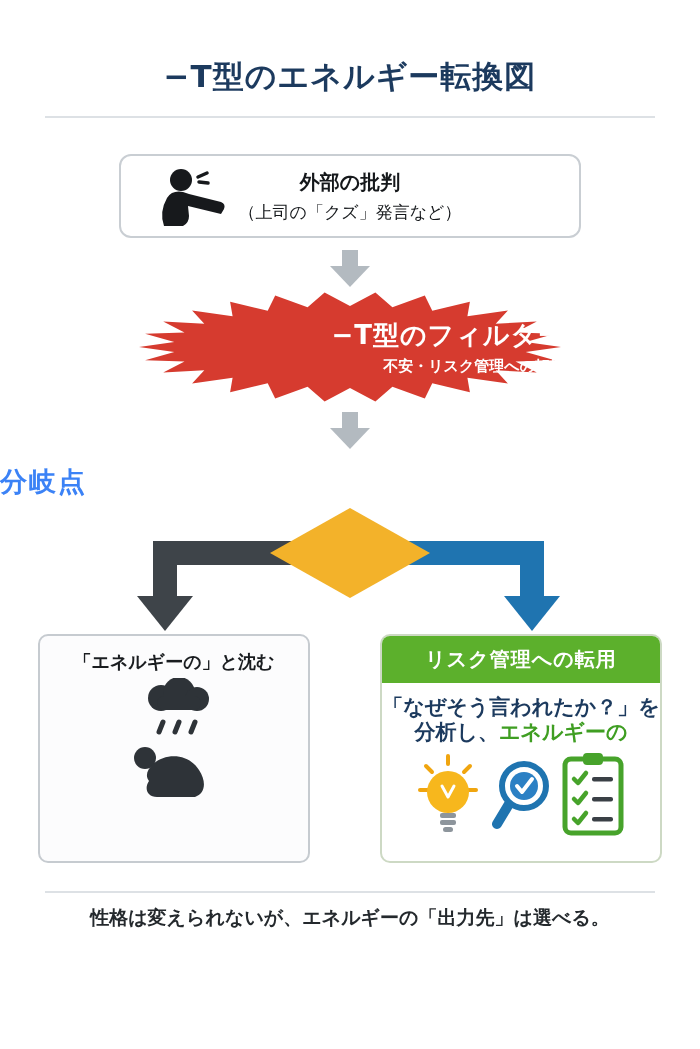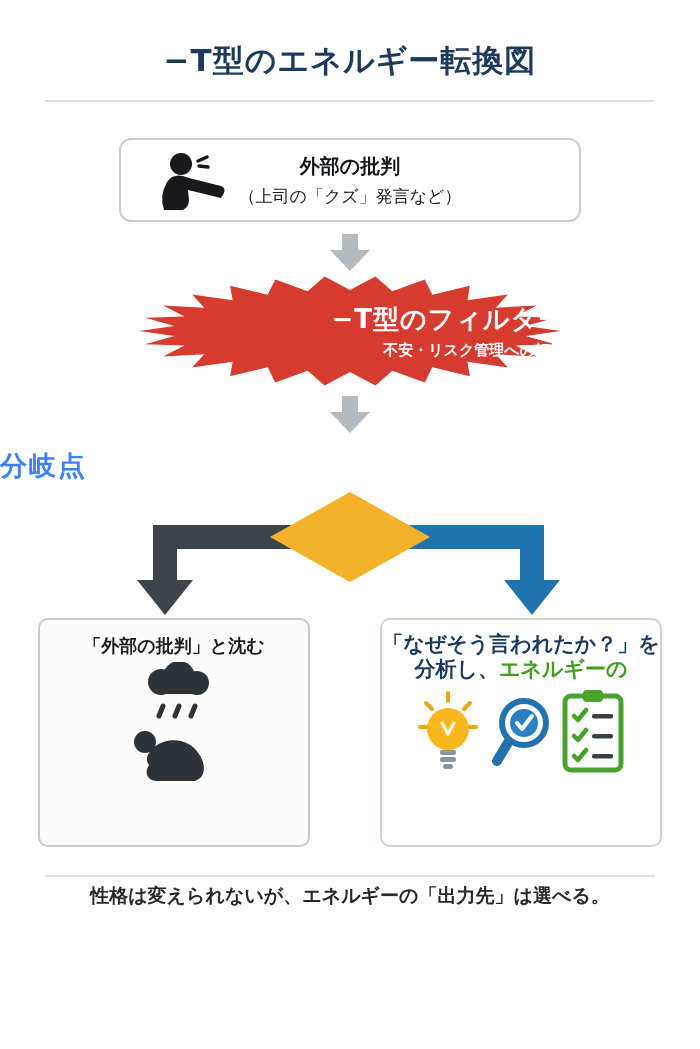--- a/index.html
+++ b/index.html
@@ -1,20 +1,20 @@
 <!DOCTYPE html>
 <html><head>
 <meta charset="utf-8">
 <style>
   * { margin:0; padding:0; box-sizing:border-box; }
   html,body { background:#ffffff; }
   body { font-family:"DejaVu Sans", sans-serif; }
   .page { position:relative; width:700px; height:1049px; background:#ffffff; overflow:hidden; margin:0 auto; }
 
-  .title { padding-top:40px; text-align:center; font-size:31px; font-weight:bold; color:#1c3a5e; letter-spacing:1px; }
+  .title { padding-top:56px; text-align:center; font-size:31px; font-weight:bold; color:#1c3a5e; letter-spacing:1px; }
   .divider { height:2px; background:#dde1e5; margin:18px 45px 0; }
 
   .crit-box { position:relative; width:462px; height:84px; margin:36px auto 0; border:2px solid #c9ced3; border-radius:12px; display:flex; align-items:center; background:#fff; }
   .crit-icon { position:absolute; left:30px; top:10px; }
   .crit-text { width:100%; text-align:center; }
   .crit-title { font-size:20px; font-weight:bold; color:#15181b; }
   .crit-sub { font-size:17px; color:#15181b; margin-top:5px; }
 
   .arrow-down { display:block; margin:12px auto 0; }
   .arrow-down.second { margin-top:8px; }
@@ -37,21 +37,21 @@
   .box-header.dark  { background:#3e4449; }
   .box-header.green { background:#5cb02c; }
   .box-body { height:178px; text-align:center; }
   .left-text { padding-top:14px; font-size:18px; font-weight:bold; color:#1a1d20; }
   .left-icon { display:block; margin:4px auto 0; }
   .right-text { padding-top:12px; font-size:21px; font-weight:bold; color:#1c3a5e; line-height:25px; }
   .right-text .green-text { color:#3f9e22; }
   .icons-row { display:flex; align-items:center; justify-content:center; gap:8px; margin-top:6px; }
 
   .divider.bottom { margin-top:28px; }
-  .footer-note { margin-top:6px; text-align:center; font-size:19px; font-weight:bold; color:#24292d; }
+  .footer-note { margin-top:12px; text-align:center; font-size:19px; font-weight:bold; color:#24292d; }
 </style>
 </head>
 <body>
 
 <div class="page">
 
   <h1 class="title">−T型のエネルギー転換図</h1>
   <div class="divider"></div>
 
   <div class="crit-box">
@@ -102,21 +102,21 @@
       <path d="M350 53 H532 V98" stroke="#1f74b0" stroke-width="24" fill="none"></path>
       <polygon points="504,96 560,96 532,131" fill="#1f74b0"></polygon>
     </g>
     <polygon points="350,8 430,53 350,98 270,53" fill="#f3b22a"></polygon>
   </svg>
 
   <div class="boxes">
 
     <div class="box left">
       <div class="box-body">
-        <div class="left-text">「外部の批判」と沈む</div>
+        <div class="left-text">「エネルギーの」と沈む</div>
         <svg class="left-icon" width="130" height="126" viewBox="0 0 130 126">
           <g fill="#2e3338">
             <circle cx="52" cy="20" r="13"></circle>
             <circle cx="70" cy="15" r="16"></circle>
             <circle cx="88" cy="21" r="12"></circle>
             <rect x="48" y="18" width="44" height="14" rx="7"></rect>
           </g>
           <g stroke="#2e3338" stroke-width="5" stroke-linecap="round">
             <line x1="54" y1="44" x2="50" y2="54"></line>
             <line x1="70" y1="44" x2="66" y2="54"></line>
@@ -124,20 +124,21 @@
           </g>
           <g fill="#2e3338">
             <circle cx="36" cy="80" r="11"></circle>
             <path d="M44 86 C 58 74 80 76 90 92 C 98 104 96 116 86 119 L 48 119 C 38 119 35 110 40 103 C 36 98 38 92 44 86 Z"></path>
           </g>
         </svg>
       </div>
     </div>
 
     <div class="box right">
+      <div class="box-header green">リスク管理への転用</div>
       <div class="box-body">
         <div class="right-text">
           <span>「なぜそう言われたか？」を</span><br>
           <span>分析し、</span><span class="green-text">エネルギーの</span>
         </div>
         <div class="icons-row">
           <svg width="62" height="84" viewBox="0 0 62 84">
             <g stroke="#f0a50f" stroke-width="4" stroke-linecap="round">
               <line x1="31" y1="4" x2="31" y2="12"></line>
               <line x1="9" y1="14" x2="15" y2="20"></line>

